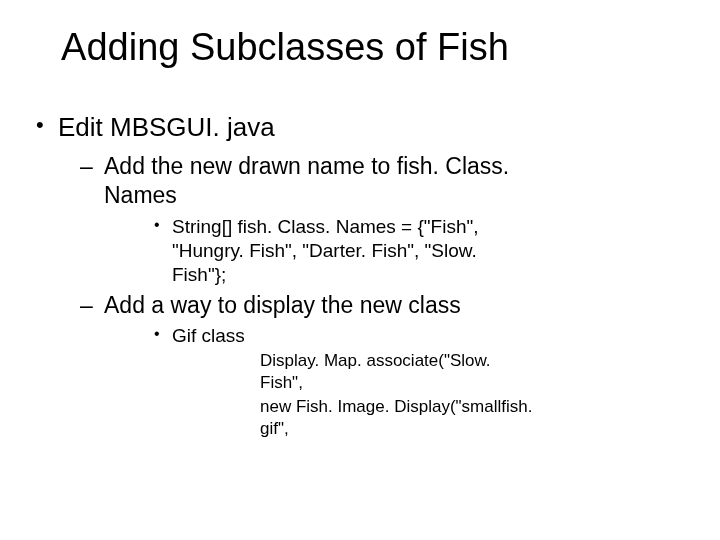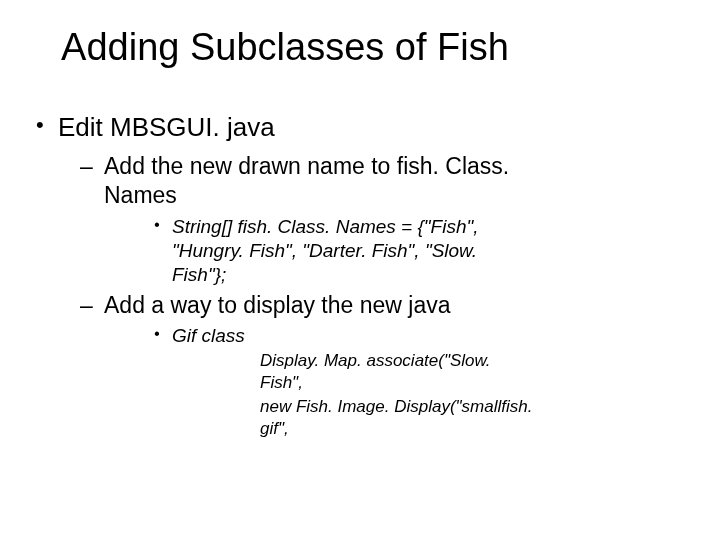--- a/index.html
+++ b/index.html
@@ -60,21 +60,20 @@
   }
   .lvl3 {
     margin-top: 4px;
   }
   .lvl3 > li {
     font-size: 19px;
     margin-bottom: 4px;
     padding-left: 68px;
     position: relative;
     line-height: 1.25;
-    font-style: italic;
   }
   .lvl3 > li::before {
     content: "•";
     position: absolute;
     left: 50px;
     top: 0;
     font-size: 16px;
   }
   .lvl4 {
     margin-top: 2px;
@@ -109,21 +108,21 @@
         <li>
           <span>Add the new drawn name to fish. Class. Names</span>
           <ul class="lvl3">
             <li>
               <span>String[] fish. Class. Names = {"Fish", "Hungry. Fish", "Darter. Fish", "Slow. Fish"};</span>
             </li>
           </ul>
         </li>
 
         <li>
-          <span>Add a way to display the new java</span>
+          <span>Add a way to display the new class</span>
 
           <ul class="lvl3">
             <li>
               <span>Gif class</span>
               <ul class="lvl4">
                 <li class="code-line">Display. Map. associate("Slow. Fish",</li>
                 <li class="code-line code-indent1"> new Fish. Image. Display("smallfish. gif",</li>
               </ul>
             </li>
           </ul>

